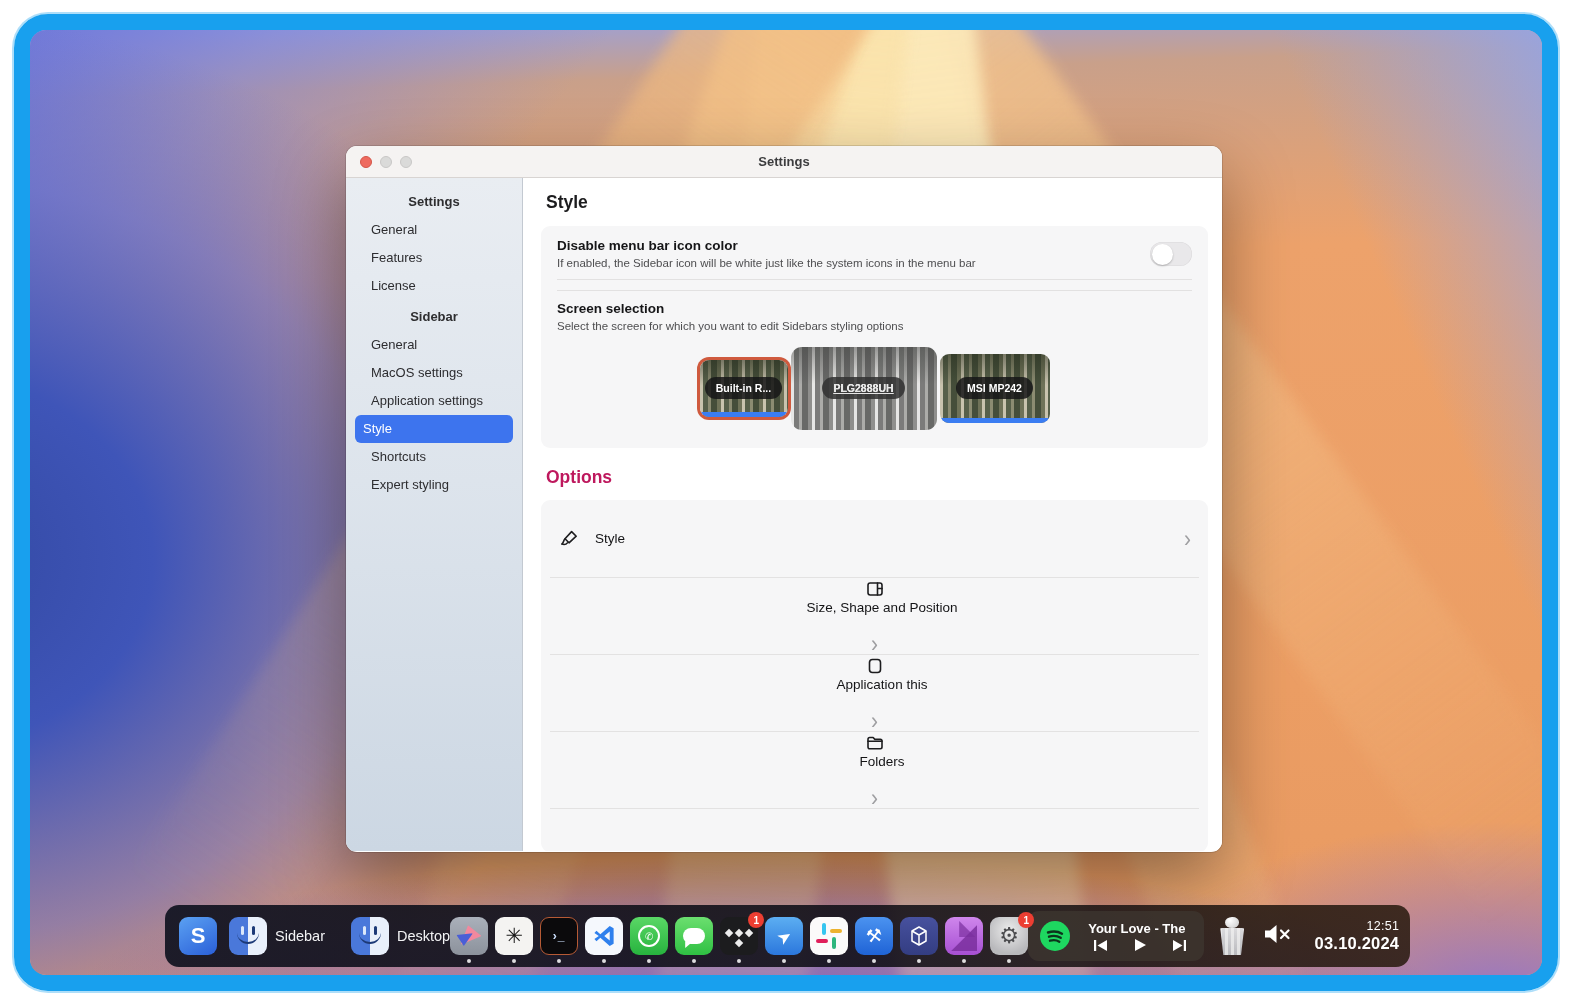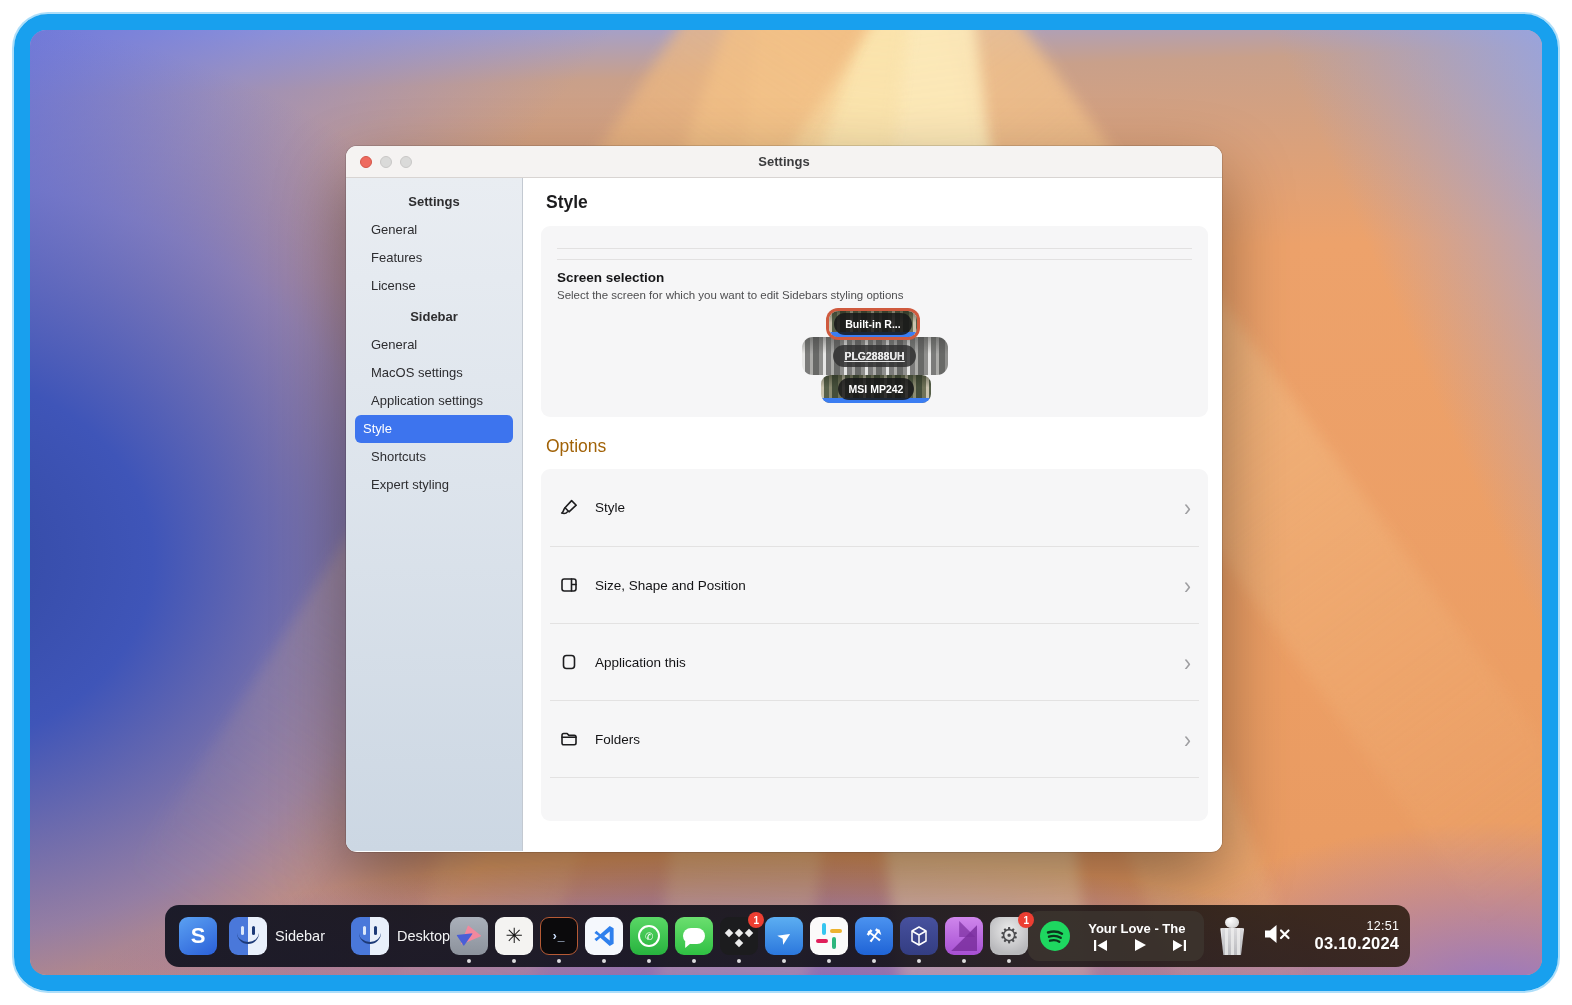--- a/index.html
+++ b/index.html
@@ -57,40 +57,40 @@
   .divider { height:1px; background:#e2e1e1; margin:10px 0; }
 
   .toggle { width:42px; height:24px; border-radius:13px; position:relative; flex:none; margin-top:4px; cursor:pointer; }
   .toggle.off { background:#e9e8ea; box-shadow:inset 0 0 0 .5px #d9d8da; }
   .toggle.on  { background:#3478f6; }
   .knob { position:absolute; top:1.5px; width:21px; height:21px; border-radius:50%; background:#fff; box-shadow:0 1px 2px rgba(0,0,0,.25); }
   .toggle.off .knob { left:2px; }
   .toggle.on  .knob { right:2px; }
 
   
-  .screens { display:flex; align-items:center; justify-content:center; margin-top:10px; height:92px;flex-direction:column; }
+  .screens { display:flex; align-items:center; justify-content:center; margin-top:10px; height:92px; }
   .thumb { position:relative; border-radius:9px; display:flex; align-items:center; justify-content:center; overflow:hidden; cursor:pointer;
     background:
       linear-gradient(180deg, rgba(38,44,28,.5), rgba(38,44,28,0) 45%),
       repeating-linear-gradient(90deg, #c9c3ae 0 3px, #57604a 3px 8px, #8c8c72 8px 11px, #454e3a 11px 17px, #6f7258 17px 21px);
   }
   .thumb .bar { position:absolute; left:0; right:0; bottom:0; height:5px; background:#3b7df2; }
   .pill { position:relative; z-index:2; background:rgba(22,22,24,.85); color:#fff; font-size:10.5px; font-weight:700;
           padding:5px 11px; border-radius:999px; white-space:nowrap; }
   .t1 { width:88px; height:57px; z-index:3; box-shadow:0 0 0 3px #cf5a3e; margin-right:3px; }
   .t2 { width:146px; height:83px; z-index:1; filter:grayscale(.92) brightness(1.32) contrast(.8); border-radius:11px; }
   .t2 .pill { filter:none;text-decoration:underline; }
-  .t3 { width:110px; height:60px; z-index:2; margin-left:3px; }
-
-  .h2 { font-size:17.5px; font-weight:400; color:#a16207; margin:19px 0 12px 5px; }
+  .t3 { width:110px; height:69px; z-index:2; margin-left:3px; }
+
+  .h2 { font-size:17.5px; font-weight:700; color:#be185d; margin:19px 0 12px 5px; }
 
   
   .card2 { height:352px; overflow:hidden; }
   .opt-row { height:77px; display:flex; align-items:center; margin:0 9px; padding:0 8px; cursor:pointer; }
-  .opt-row + .opt-row { border-top:1px solid #e3e2e2; }
+  .opt-row + .opt-row { border-top:1px solid #e3e2e2;flex-direction:column; }
   .opt-icon { width:22px; height:22px; flex:none; display:flex; align-items:center; justify-content:center; }
   .opt-icon svg { stroke:#1d1d1f; fill:none; stroke-width:1.6; stroke-linecap:round; stroke-linejoin:round; }
   .opt-label { font-size:13.5px; color:#141416; margin-left:15px; flex:1; }
   .chev { color:#9f9fa2; font-size:21px; line-height:1; font-weight:400; transform:scaleY(1.15); }
 
   
   .dock { position:absolute; left:135px; top:875px; width:1245px; height:62px; border-radius:14px;
           background:linear-gradient(90deg, rgba(13,16,29,.9) 0%, rgba(14,14,22,.88) 55%, rgba(40,26,14,.86) 100%);
           display:flex; align-items:center; justify-content:space-between; padding:0 14px; }
   .dk-group { display:flex; align-items:center; }
@@ -202,20 +202,29 @@
           <div class="sb-item">Application settings</div>
           <div class="sb-item sel">Style</div>
           <div class="sb-item">Shortcuts</div>
           <div class="sb-item">Expert styling</div>
         </div>
 
         <div class="main">
           <div class="h1">Style</div>
 
           <div class="card card1">
+            <div class="set-row">
+              <div class="set-text">
+                <div class="set-title">Disable menu bar icon color</div>
+                <div class="set-desc">If enabled, the Sidebar icon will be white just like the system icons in the menu bar</div>
+              </div>
+              <div class="toggle off">
+                  <span class="knob"></span>
+                </div>
+            </div>
             <div class="divider"></div>
             <div class="divider"></div>
             <div>
               <div class="set-title">Screen selection</div>
               <div class="set-desc">Select the screen for which you want to edit Sidebars styling options</div>
               <div class="screens">
                 <div class="thumb t1">
                   <span class="pill">Built-in R...</span>
                   <span class="bar"></span>
                 </div>

